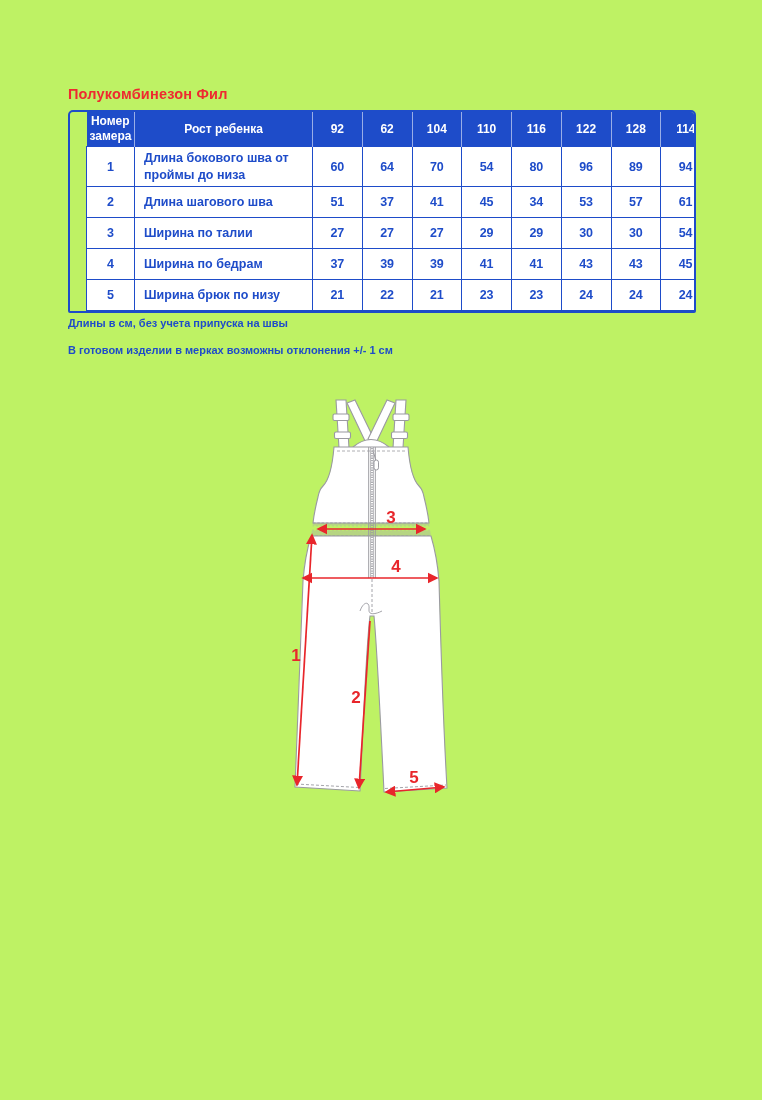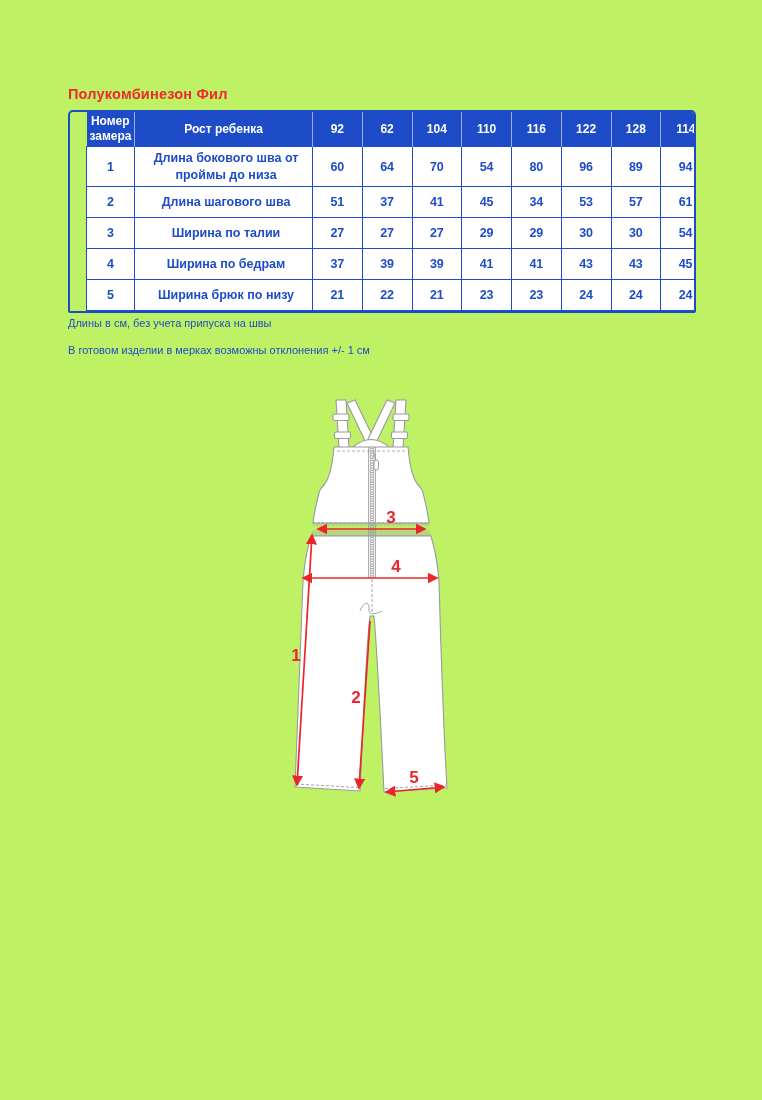--- a/index.html
+++ b/index.html
@@ -52,32 +52,32 @@
   table.size-table td {
     border: 1px solid #1e4cc9;
     color: #1e4cc9;
     font-size: 12.5px;
     font-weight: bold;
     text-align: center;
     vertical-align: middle;
     padding: 2px 4px;
     background: #fff;
   }
-  table.size-table td.label { text-align: center; padding-left: 9px; line-height: 1.35; }
+  table.size-table td.label { text-align: left; padding-left: 9px; line-height: 1.35; }
   table.size-table tr.r1 td { height: 40px; }
   table.size-table tr.rn td { height: 31px; }
   col.c-num  { width: 48px; }
   col.c-label{ width: 178px; }
   col.c-size { width: 49.75px; }
   .note {
     position: absolute;
     left: 68px;
     color: #1e4cc9;
     font-size: 11px;
-    font-weight: normal;
+    font-weight: bold;
   }
   .note-1 { top: 317px; }
   .note-2 { top: 344px; text-align: center; }
   .figure {
     position: absolute;
     left: 260px;
     top: 385px;
     width: 240px;
     height: 430px;
   }

